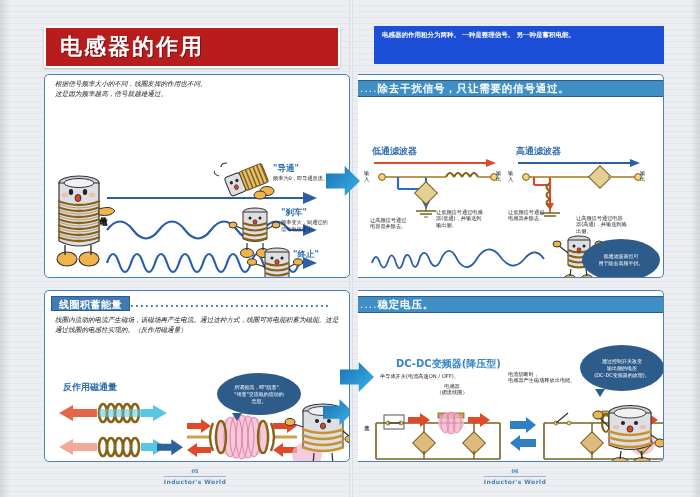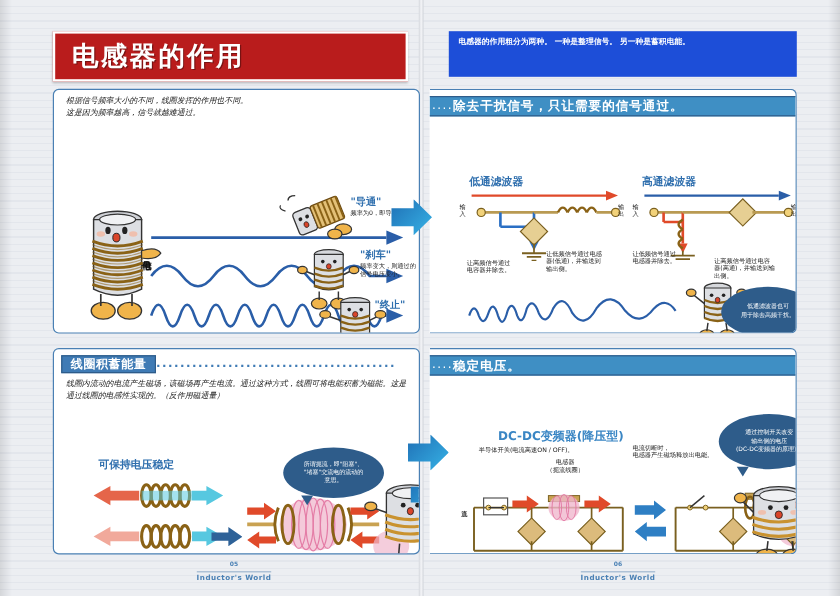--- a/index.html
+++ b/index.html
@@ -76,21 +76,21 @@
     display:flex;align-items:center;
   }
   .sec-head-full .dots2{color:#fff;font-size:10px;letter-spacing:1.2px;padding-left:2px;}
   .sec-head-full .t2{color:#fff;font-size:10.5px;font-weight:bold;letter-spacing:.8px;}
 
   .body-txt{
     margin:5px 10px 0 10px;font-size:6.6px;line-height:9.6px;color:#1b1b1b;font-style:italic;
   }
 
   
-  .art{position:relative;width:100%;height:100%;margin-left:19px;}
+  .art{position:relative;width:100%;height:100%;}
   .lbl{position:absolute;font-size:5.2px;line-height:6.4px;color:#222;white-space:pre-line;}
   .lblb{position:absolute;font-size:8.5px;font-weight:bold;color:#2f6fae;white-space:nowrap;}
 
   
   .arrow-blue{
     position:absolute;width:34px;height:30px;
     background:linear-gradient(135deg,#1f6fb5,#37b3e6);
     clip-path:polygon(0 25%,55% 25%,55% 0,100% 50%,55% 100%,55% 75%,0 75%);
     filter:drop-shadow(1px 1px 1px rgba(0,0,0,.3));
   }
@@ -387,21 +387,21 @@
   </div>
 </div>
 
 <div class="panel" id="panel-bl">
   <div class="sec-head">
     <span class="bar">线圈积蓄能量</span><span class="dots">........................................</span>
   </div>
   <div class="body-txt">线圈内流动的电流产生磁场，该磁场再产生电流。通过这种方式，线圈可将电能积蓄为磁能。这是通过线圈的电感性实现的。（反作用磁通量）</div>
 
   <div class="art">
-    <div class="lblb" style="left:18px;top:46px;font-size:9px;">可保持电压稳定</div>
+    <div class="lblb" style="left:18px;top:46px;font-size:9px;">反作用磁通量</div>
 
     <svg width="120" height="70" viewBox="0 0 120 70" style="position:absolute;left:14px;top:64px;">
 
       <polygon points="0,14 14,6 14,10 38,10 38,18 14,18 14,22" fill="#e04a2a" opacity=".85"></polygon>
       <g stroke="#8a6216" stroke-width="2.6" fill="none">
         <ellipse cx="44" cy="14" rx="4" ry="9"></ellipse>
           <ellipse cx="52" cy="14" rx="4" ry="9"></ellipse>
         <ellipse cx="60" cy="14" rx="4" ry="9"></ellipse>
           <ellipse cx="68" cy="14" rx="4" ry="9"></ellipse>
         <ellipse cx="76" cy="14" rx="4" ry="9"></ellipse>

